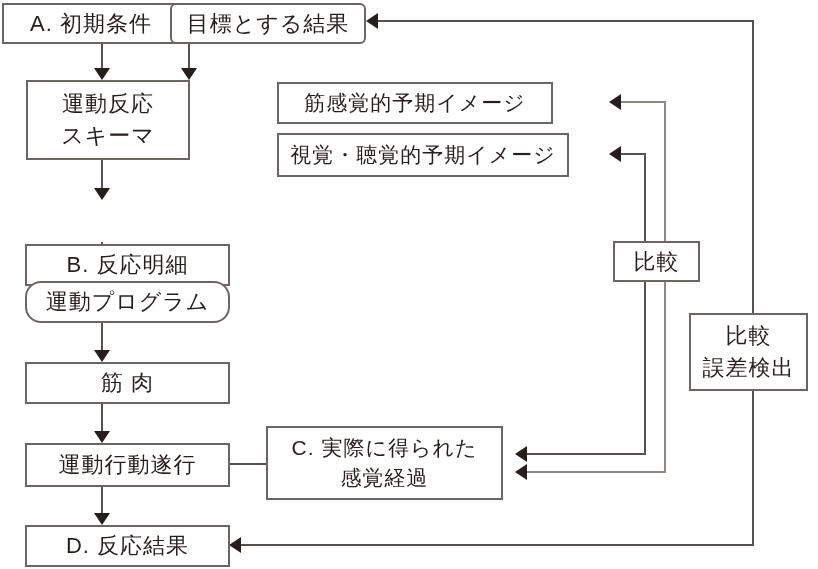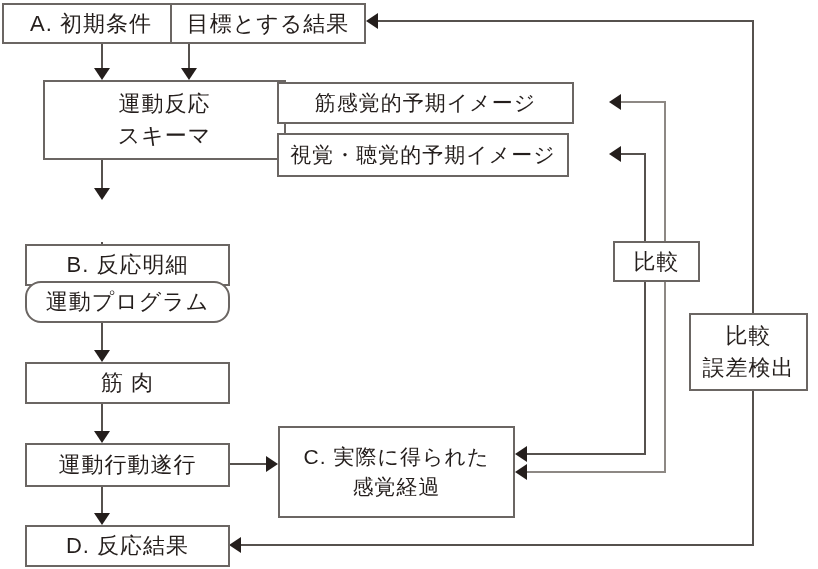--- a/index.html
+++ b/index.html
@@ -78,25 +78,25 @@
   <div class="arr arr-left" style="left:229px; top:537px;"></div>
   <div class="arr arr-left" style="left:609px; top:94px;"></div>
   <div class="arr arr-left" style="left:609px; top:146px;"></div>
   <div class="arr arr-left" style="left:515px; top:446px;"></div>
   <div class="arr arr-left" style="left:515px; top:464px;"></div>
 
   <div class="node" style="left:2px; top:3px; width:178px; height:41px;">
     <span>A. 初期条件</span>
   </div>
 
-  <div class="node" style="left:170px; top:3px; width:196px; height:41px;">
+  <div class="node" style="left:170px; top:3px; width:196px; height:41px;border-radius:6px;">
     <span>目標とする結果</span>
   </div>
 
-  <div class="node" style="left:26px; top:80px; width:243px; height:80px;margin-left:17px;">
+  <div class="node" style="left:26px; top:80px; width:164px; height:80px;">
     <span>運動反応
 スキーマ</span>
   </div>
 
   <div class="node" style="left:25px; top:200px; width:205px; height:42px;margin-top:44px;">
     <span>B. 反応明細</span>
   </div>
 
   <div class="node" style="left:25px; top:281px; width:205px; height:42px;border-radius:16px;">
     <span>運動プログラム</span>
@@ -107,35 +107,35 @@
   </div>
 
   <div class="node" style="left:25px; top:443px; width:205px; height:44px;">
     <span>運動行動遂行</span>
   </div>
 
   <div class="node" style="left:25px; top:525px; width:205px; height:42px;">
     <span>D. 反応結果</span>
   </div>
 
-  <div class="node f21" style="left:277px; top:82px; width:297px; height:42px;">
+  <div class="node f21" style="left:277px; top:82px; width:276px; height:42px;">
     <span>筋感覚的予期イメージ</span>
   </div>
 
   <div class="node f21" style="left:277px; top:133px; width:292px; height:44px;">
     <span>視覚・聴覚的予期イメージ</span>
   </div>
 
   <div class="node" style="left:613px; top:241px; width:87px; height:41px;">
     <span>比較</span>
   </div>
 
   <div class="node" style="left:689px; top:313px; width:119px; height:78px;">
     <span>比較
 誤差検出</span>
   </div>
 
-  <div class="node f21" style="left:278px; top:426px; width:237px; height:92px;">
+  <div class="node f21" style="left:266px; top:426px; width:237px; height:74px;">
     <span>C. 実際に得られた
 感覚経過</span>
   </div>
 
 </div>
 
 </body></html>

